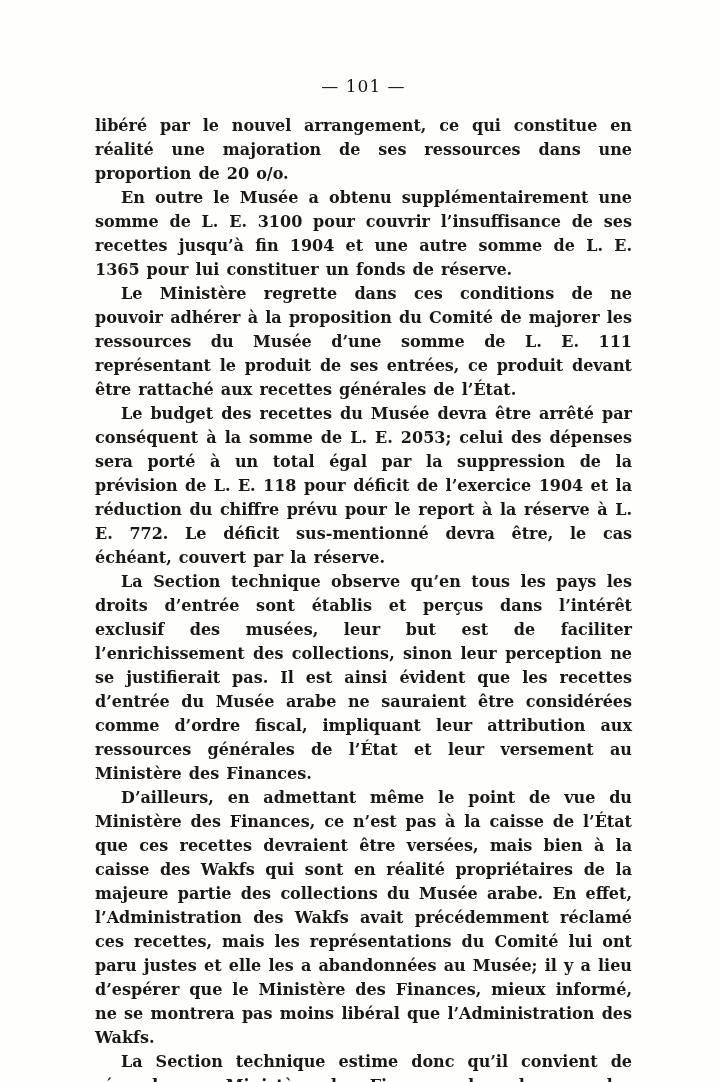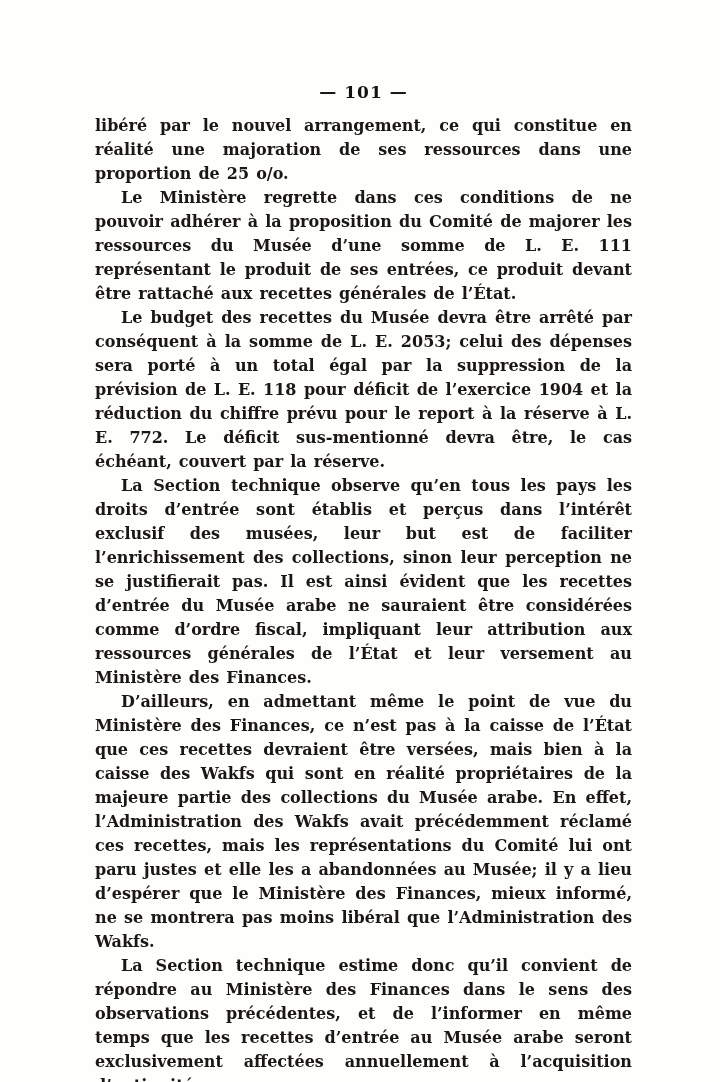--- a/index.html
+++ b/index.html
@@ -15,26 +15,26 @@
     font-family: "DejaVu Serif", "Liberation Serif", serif;
     color: #161310;
   }
   .page {
     position: absolute;
     inset: 0;
     background: #fefefd;
   }
   .page-header {
     position: absolute;
-    top: 82px;
+    top: 76px;
     left: 95px;
     width: 537px;
     text-align: center;
     font-size: 17px;
-    font-weight: bold;
+    font-weight: normal;
     letter-spacing: 1px;
     color: #141210;
   }
   .text-block {
     position: absolute;
     top: 114px;
     left: 95px;
     width: 537px;
   }
   .para {
@@ -52,21 +52,22 @@
   }
 </style>
 </head>
 <body>
 
 <div class="page">
 
   <div class="page-header">— 101 —</div>
 
   <div class="text-block">
-    <p class="para">libéré par le nouvel arrangement, ce qui constitue en réalité une majoration de ses ressources dans une proportion de 25 o/o.</p>
+    <p class="para">libéré par le nouvel arrangement, ce qui constitue en réalité une majoration de ses ressources dans une proportion de 20 o/o.</p>
+    <p class="para indent">En outre le Musée a obtenu supplémentairement une somme de L. E. 3100 pour couvrir l’insuffisance de ses recettes jusqu’à fin 1904 et une autre somme de L. E. 1365 pour lui constituer un fonds de réserve.</p>
     <p class="para indent">Le Ministère regrette dans ces conditions de ne pouvoir adhérer à la proposition du Comité de majorer les ressources du Musée d’une somme de L. E. 111 représentant le produit de ses entrées, ce produit devant être rattaché aux recettes générales de l’État.</p>
     <p class="para indent">Le budget des recettes du Musée devra être arrêté par conséquent à la somme de L. E. 2053; celui des dépenses sera porté à un total égal par la suppression de la prévision de L. E. 118 pour déficit de l’exercice 1904 et la réduction du chiffre prévu pour le report à la réserve à L. E. 772. Le déficit sus-mentionné devra être, le cas échéant, couvert par la réserve.</p>
     <p class="para indent">La Section technique observe qu’en tous les pays les droits d’entrée sont établis et perçus dans l’intérêt exclusif des musées, leur but est de faciliter l’enrichissement des collections, sinon leur perception ne se justifierait pas. Il est ainsi évident que les recettes d’entrée du Musée arabe ne sauraient être considérées comme d’ordre fiscal, impliquant leur attribution aux ressources générales de l’État et leur versement au Ministère des Finances.</p>
     <p class="para indent">D’ailleurs, en admettant même le point de vue du Ministère des Finances, ce n’est pas à la caisse de l’État que ces recettes devraient être versées, mais bien à la caisse des Wakfs qui sont en réalité propriétaires de la majeure partie des collections du Musée arabe. En effet, l’Administration des Wakfs avait précédemment réclamé ces recettes, mais les représentations du Comité lui ont paru justes et elle les a abandonnées au Musée; il y a lieu d’espérer que le Ministère des Finances, mieux informé, ne se montrera pas moins libéral que l’Administration des Wakfs.</p>
     <p class="para indent">La Section technique estime donc qu’il convient de répondre au Ministère des Finances dans le sens des observations précédentes, et de l’informer en même temps que les recettes d’entrée au Musée arabe seront exclusivement affectées annuellement à l’acquisition d’antiquités.</p>
   </div>
 
 </div>
 
 </body></html>

